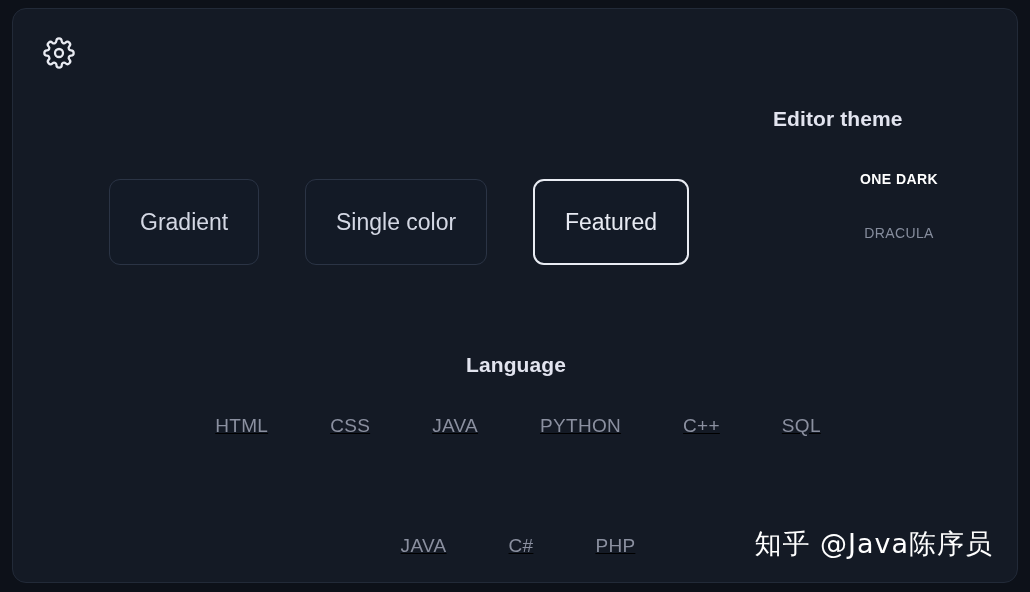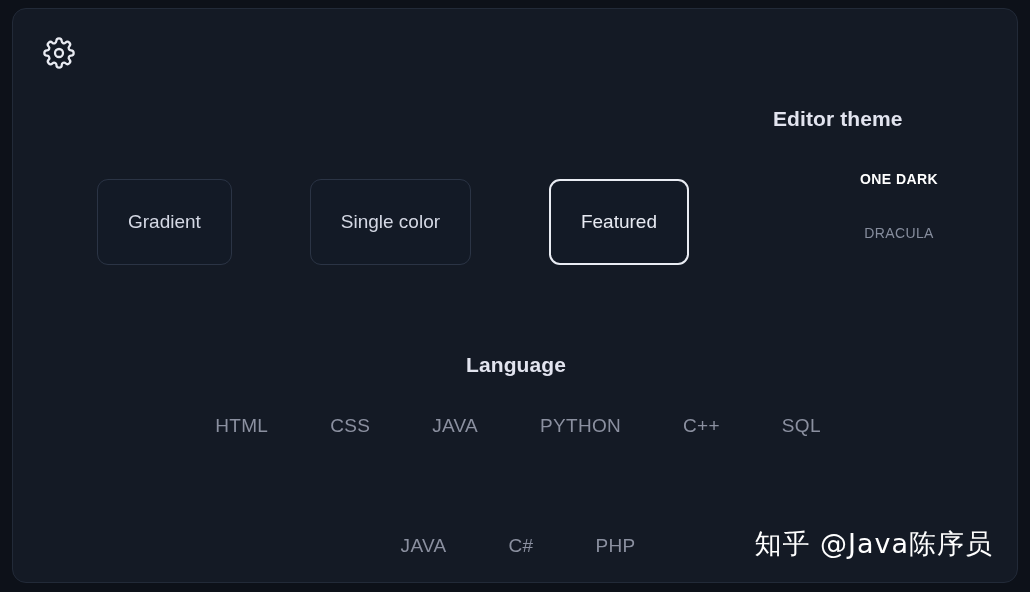--- a/index.html
+++ b/index.html
@@ -86,23 +86,24 @@
     box-sizing: border-box;
     height: 86px;
     padding: 0 30px;
     display: flex;
     align-items: center;
     justify-content: center;
     background: #131a26;
     border: 1px solid #2b3445;
     border-radius: 11px;
     color: #d4d8e4;
-    font-size: 19px;
-    cursor: pointer;
-    white-space: nowrap;
+    font-size: 23px;
+    cursor: pointer;
+    white-space: nowrap;
+    margin-left: 12px;
   }
   .bg-option.selected {
     border: 2px solid #e9ecf3;
     color: #e7eaf2;
     justify-content: flex-end;
   }
 
   
   #theme-options {
     position: absolute;
@@ -129,20 +130,21 @@
     position: absolute;
     left: 75px;
     top: 406px;
     width: 860px;
     display: flex;
     flex-wrap: wrap;
     justify-content: center;
     align-content: flex-start;
     row-gap: 49px;
     column-gap: 0;
+    text-decoration: underline;
   }
   .lang-option {
     font-size: 19px;
     letter-spacing: .3px;
     color: #8b90a0;
     padding: 0 31px;
     cursor: pointer;
     white-space: nowrap;
   }
   .lang-option.selected {

